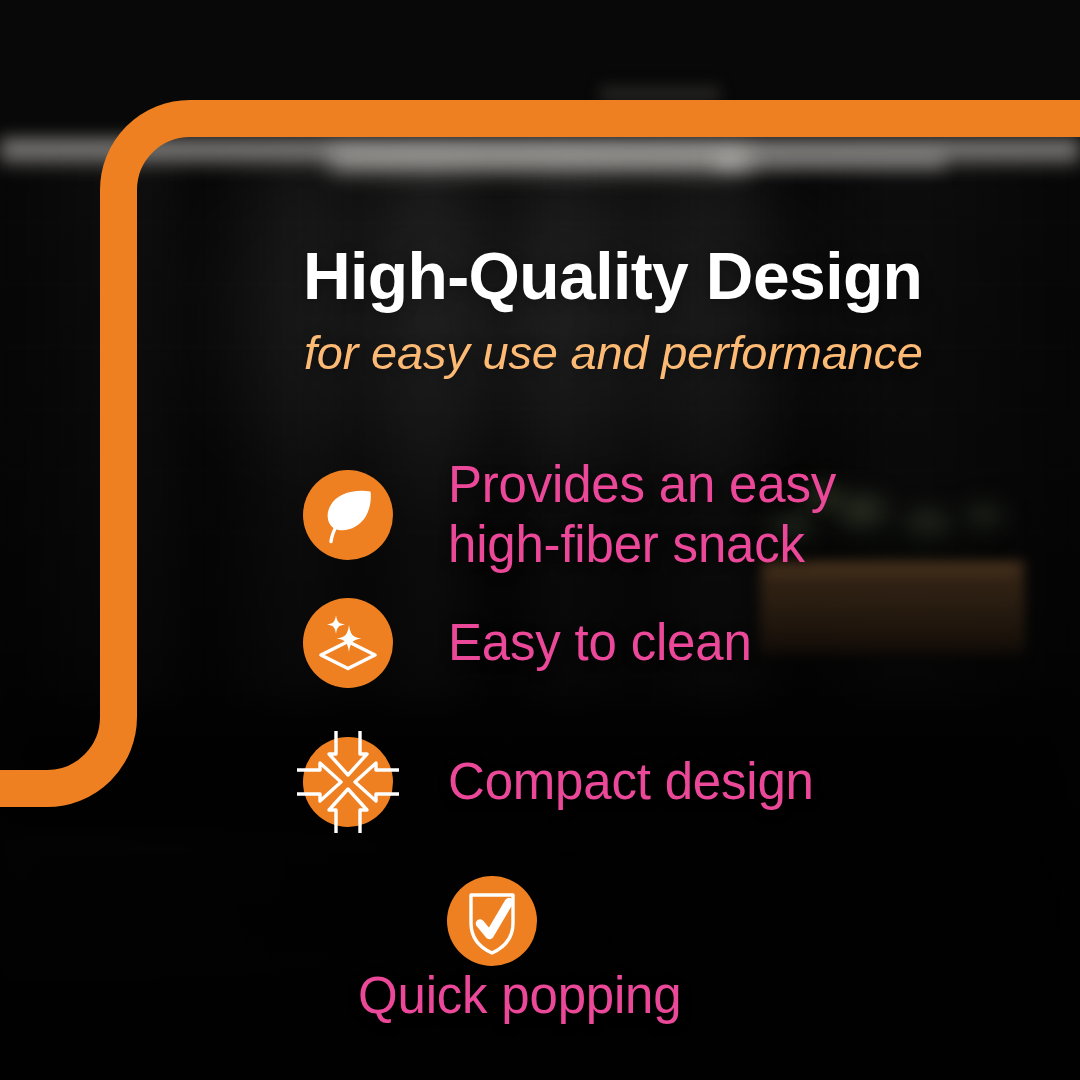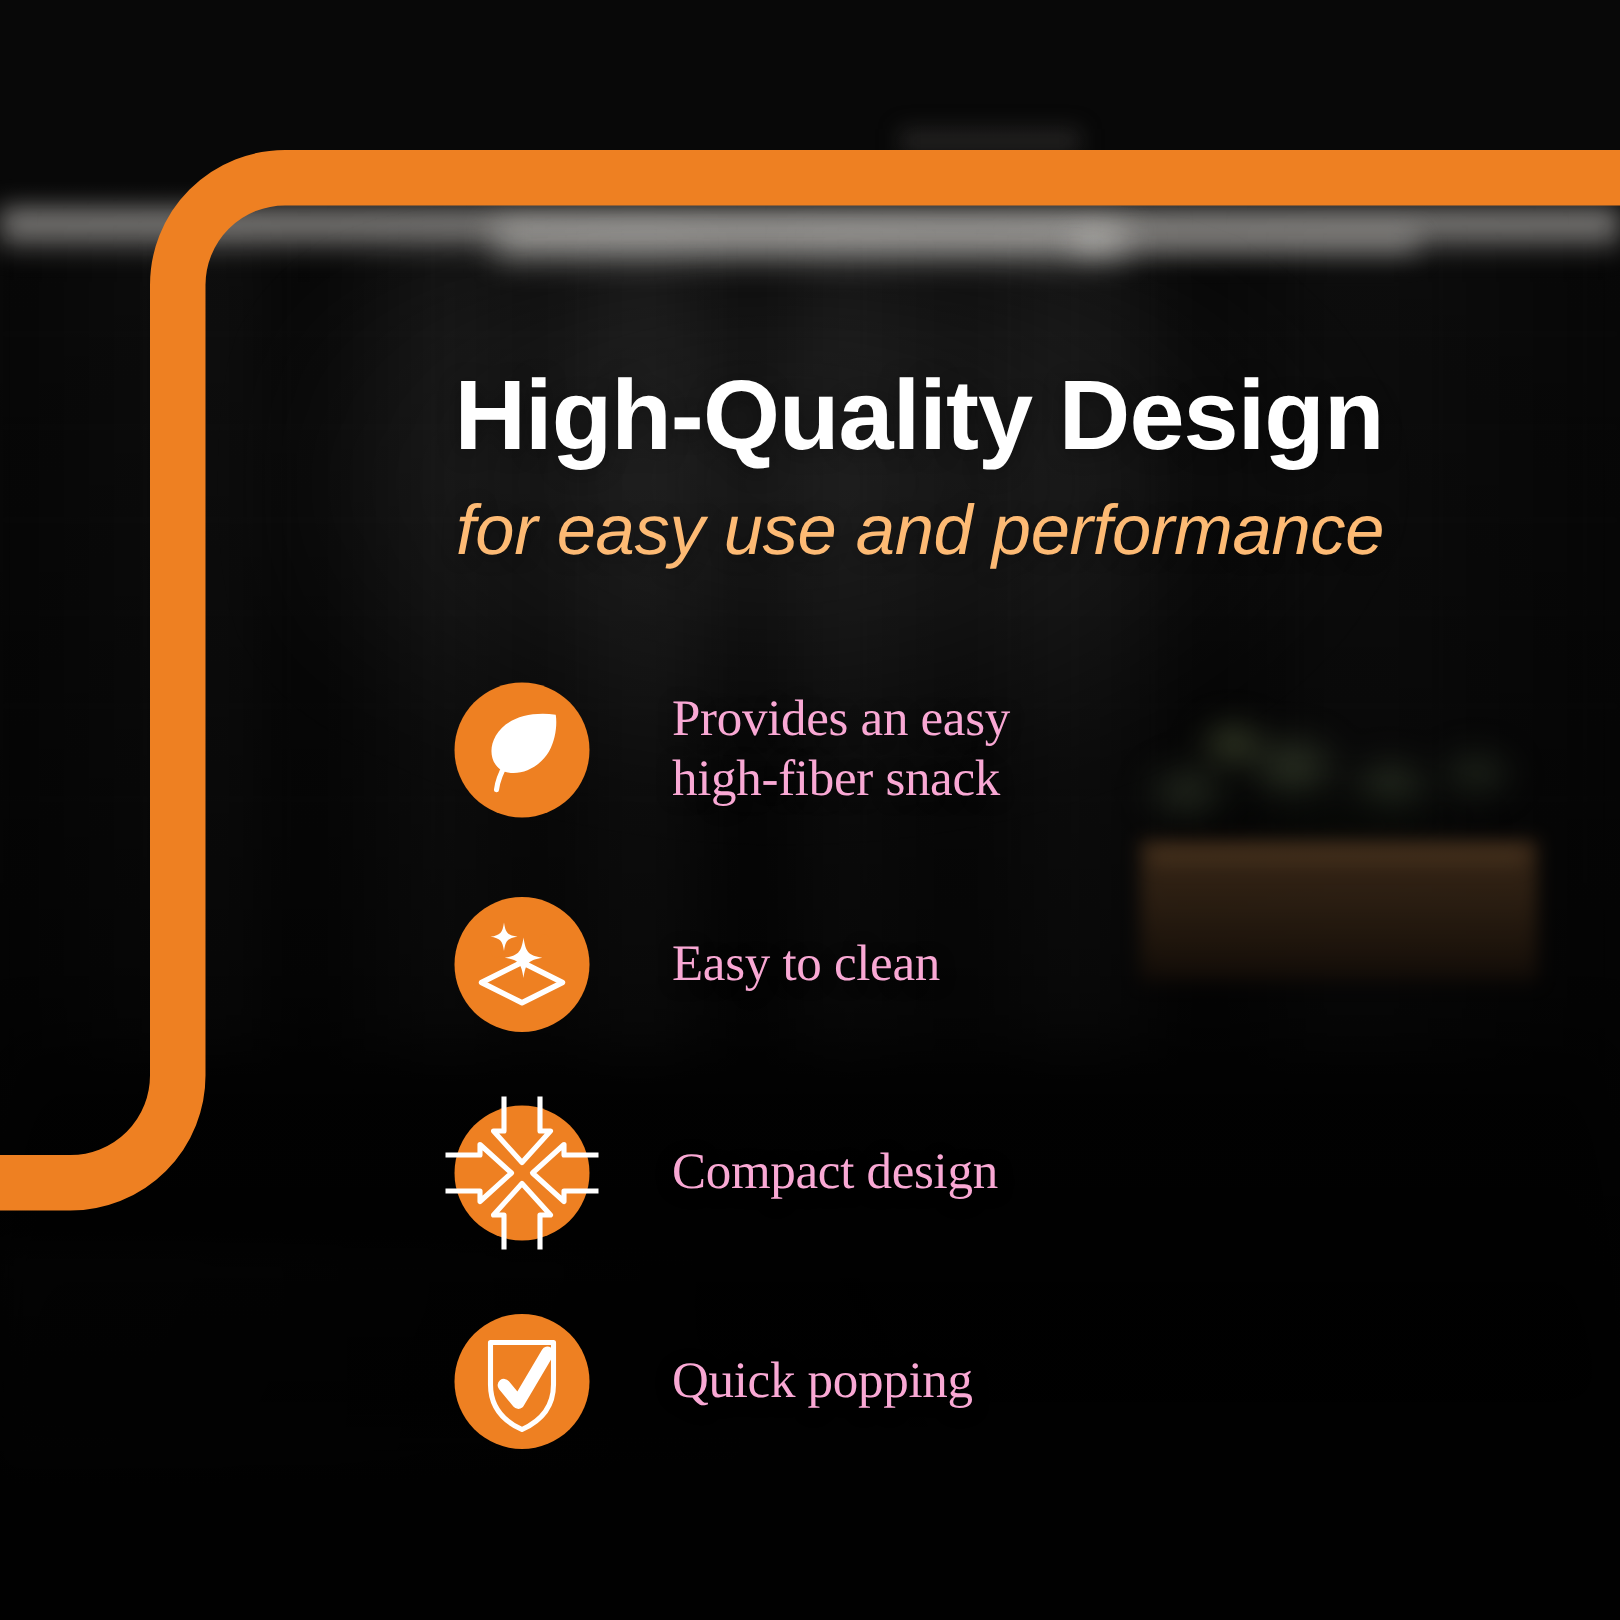--- a/index.html
+++ b/index.html
@@ -180,25 +180,24 @@
 
   .features{position:absolute;left:0;top:0;width:1080px;height:1080px;}
   .feature{position:absolute;display:flex;align-items:center;}
   .f-icon{
     width:90px;height:90px;flex:0 0 90px;
     position:relative;
   }
   .f-icon svg{display:block;width:90px;height:90px;overflow:visible;}
   .f-label{
     margin-left:55px;
-    font-size:34px;font-weight:400;color:#f9a8d4;
+    font-size:51px;font-weight:400;color:#ec4899;
     line-height:1.17;letter-spacing:-0.2px;
     white-space:pre-line;
     text-shadow:0 2px 12px rgba(0,0,0,.45);
-    font-family:Liberation Serif, serif;
   }
 </style>
 </head>
 <body>
 
 <div id="stage">
 
   <div class="bg-layer">
     <div class="bg-base"></div>
     <div class="ceiling-fixture"></div>
@@ -273,21 +272,21 @@
 
             <path d="M33 17 C 34 24 35.5 25.5 42 26.5 C 35.5 27.5 34 29 33 36
                      C 32 29 30.5 27.5 24 26.5 C 30.5 25.5 32 24 33 17 Z" fill="#ffffff"></path>
             <circle cx="28" cy="36.5" r="3.8" fill="#ee8022"></circle>
             <circle cx="60" cy="28.5" r="3.4" fill="#ee8022"></circle>
           </svg>
         </div>
         <div class="f-label">Easy to clean</div>
       </div>
 
-      <div class="feature" id="feat3" style="left: 303px; top: 876px;">
+      <div class="feature" id="feat3" style="left: 303px; top: 876px; flex-direction: column;">
         <div class="f-icon">
           <svg viewBox="0 0 90 90">
             <circle cx="45" cy="45" r="45" fill="#ee8022"></circle>
             <path d="M24 19 L66 19 L66 47 C 66 64 55 72.5 45 77 C 35 72.5 24 64 24 47 Z" fill="none" stroke="#ffffff" stroke-width="3.4" stroke-linejoin="round"></path>
             <path d="M33 47.5 L42.5 59 L62 26" fill="none" stroke="#ffffff" stroke-width="8.5" stroke-linecap="round" stroke-linejoin="round"></path>
           </svg>
         </div>
         <div class="f-label">Quick popping</div>
       </div>
 

